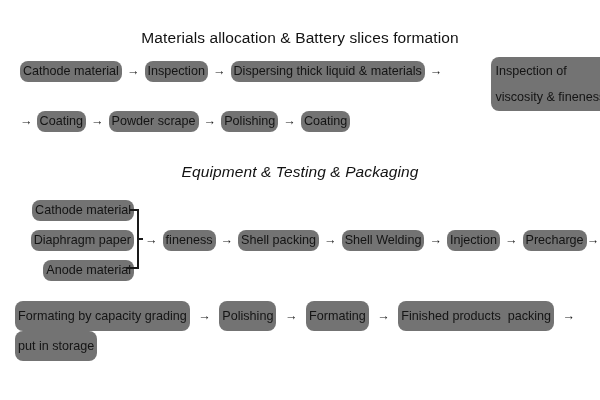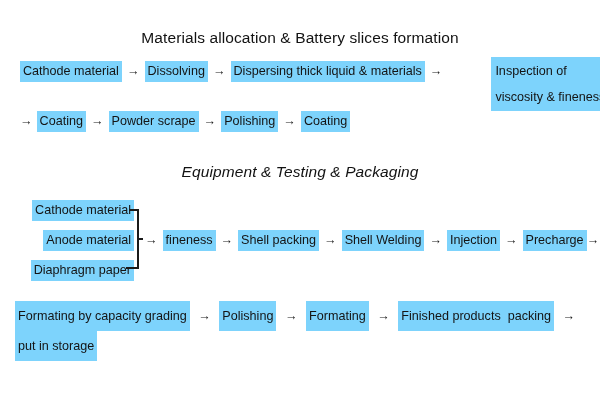--- a/index.html
+++ b/index.html
@@ -35,24 +35,25 @@
     position: absolute;
     display: flex;
     align-items: baseline;
     flex-wrap: nowrap;
     font-size: 12.6px;
     line-height: 15px;
     color: #141414;
   }
 
   .hl {
-    background: #7dd3fc;
+    background: #737373;
     padding: 3px 3px 3px 3px;
     white-space: pre;
     display: inline-block;
+    border-radius: 8px;
   }
   .hl.multiline {
     white-space: normal;
     display: inline-block;
     line-height: 26px;
     padding: 1px 4px 1px 4px;
     margin-left: 44px;
   }
   .arrow {
     padding: 0 5px;
@@ -131,21 +132,21 @@
   #row-3 .hl { padding: 2px 3px; }
 </style>
 </head>
 <body>
 
 <div class="section-title" id="title-1">Materials allocation &amp; Battery slices formation</div>
 
 <div class="flow-row" id="row-1a">
   <span class="hl">Cathode material</span>
   <span class="arrow">→</span>
-  <span class="hl">Dissolving</span>
+  <span class="hl">Inspection</span>
   <span class="arrow">→</span>
   <span class="hl">Dispersing thick liquid &amp; materials</span>
   <span class="arrow">→</span>
   <span class="hl multiline">Inspection of viscosity &amp; fineness</span>
 </div>
 
 <div class="flow-row" id="row-1b">
   <span class="arrow lead">→</span>
   <span class="hl">Coating</span>
   <span class="arrow">→</span>
@@ -154,22 +155,22 @@
   <span class="hl">Polishing</span>
   <span class="arrow">→</span>
   <span class="hl">Coating</span>
 </div>
 
 <div class="section-title" id="title-2">Equipment &amp; Testing &amp; Packaging</div>
 
 <div id="bracket-group">
   <div class="bracket-inputs">
     <span class="hl">Cathode material</span>
+    <span class="hl">Diaphragm paper</span>
     <span class="hl">Anode material</span>
-    <span class="hl">Diaphragm paper</span>
   </div>
 
   <div class="bracket-line"></div>
   <div class="bracket-stub" id="stub-top"></div>
   <div class="bracket-stub" id="stub-bot"></div>
   <div class="bracket-stub" id="stub-mid"></div>
 
   <div id="row-2-main">
     <span class="arrow">→</span>
     <span class="hl">fineness</span>

